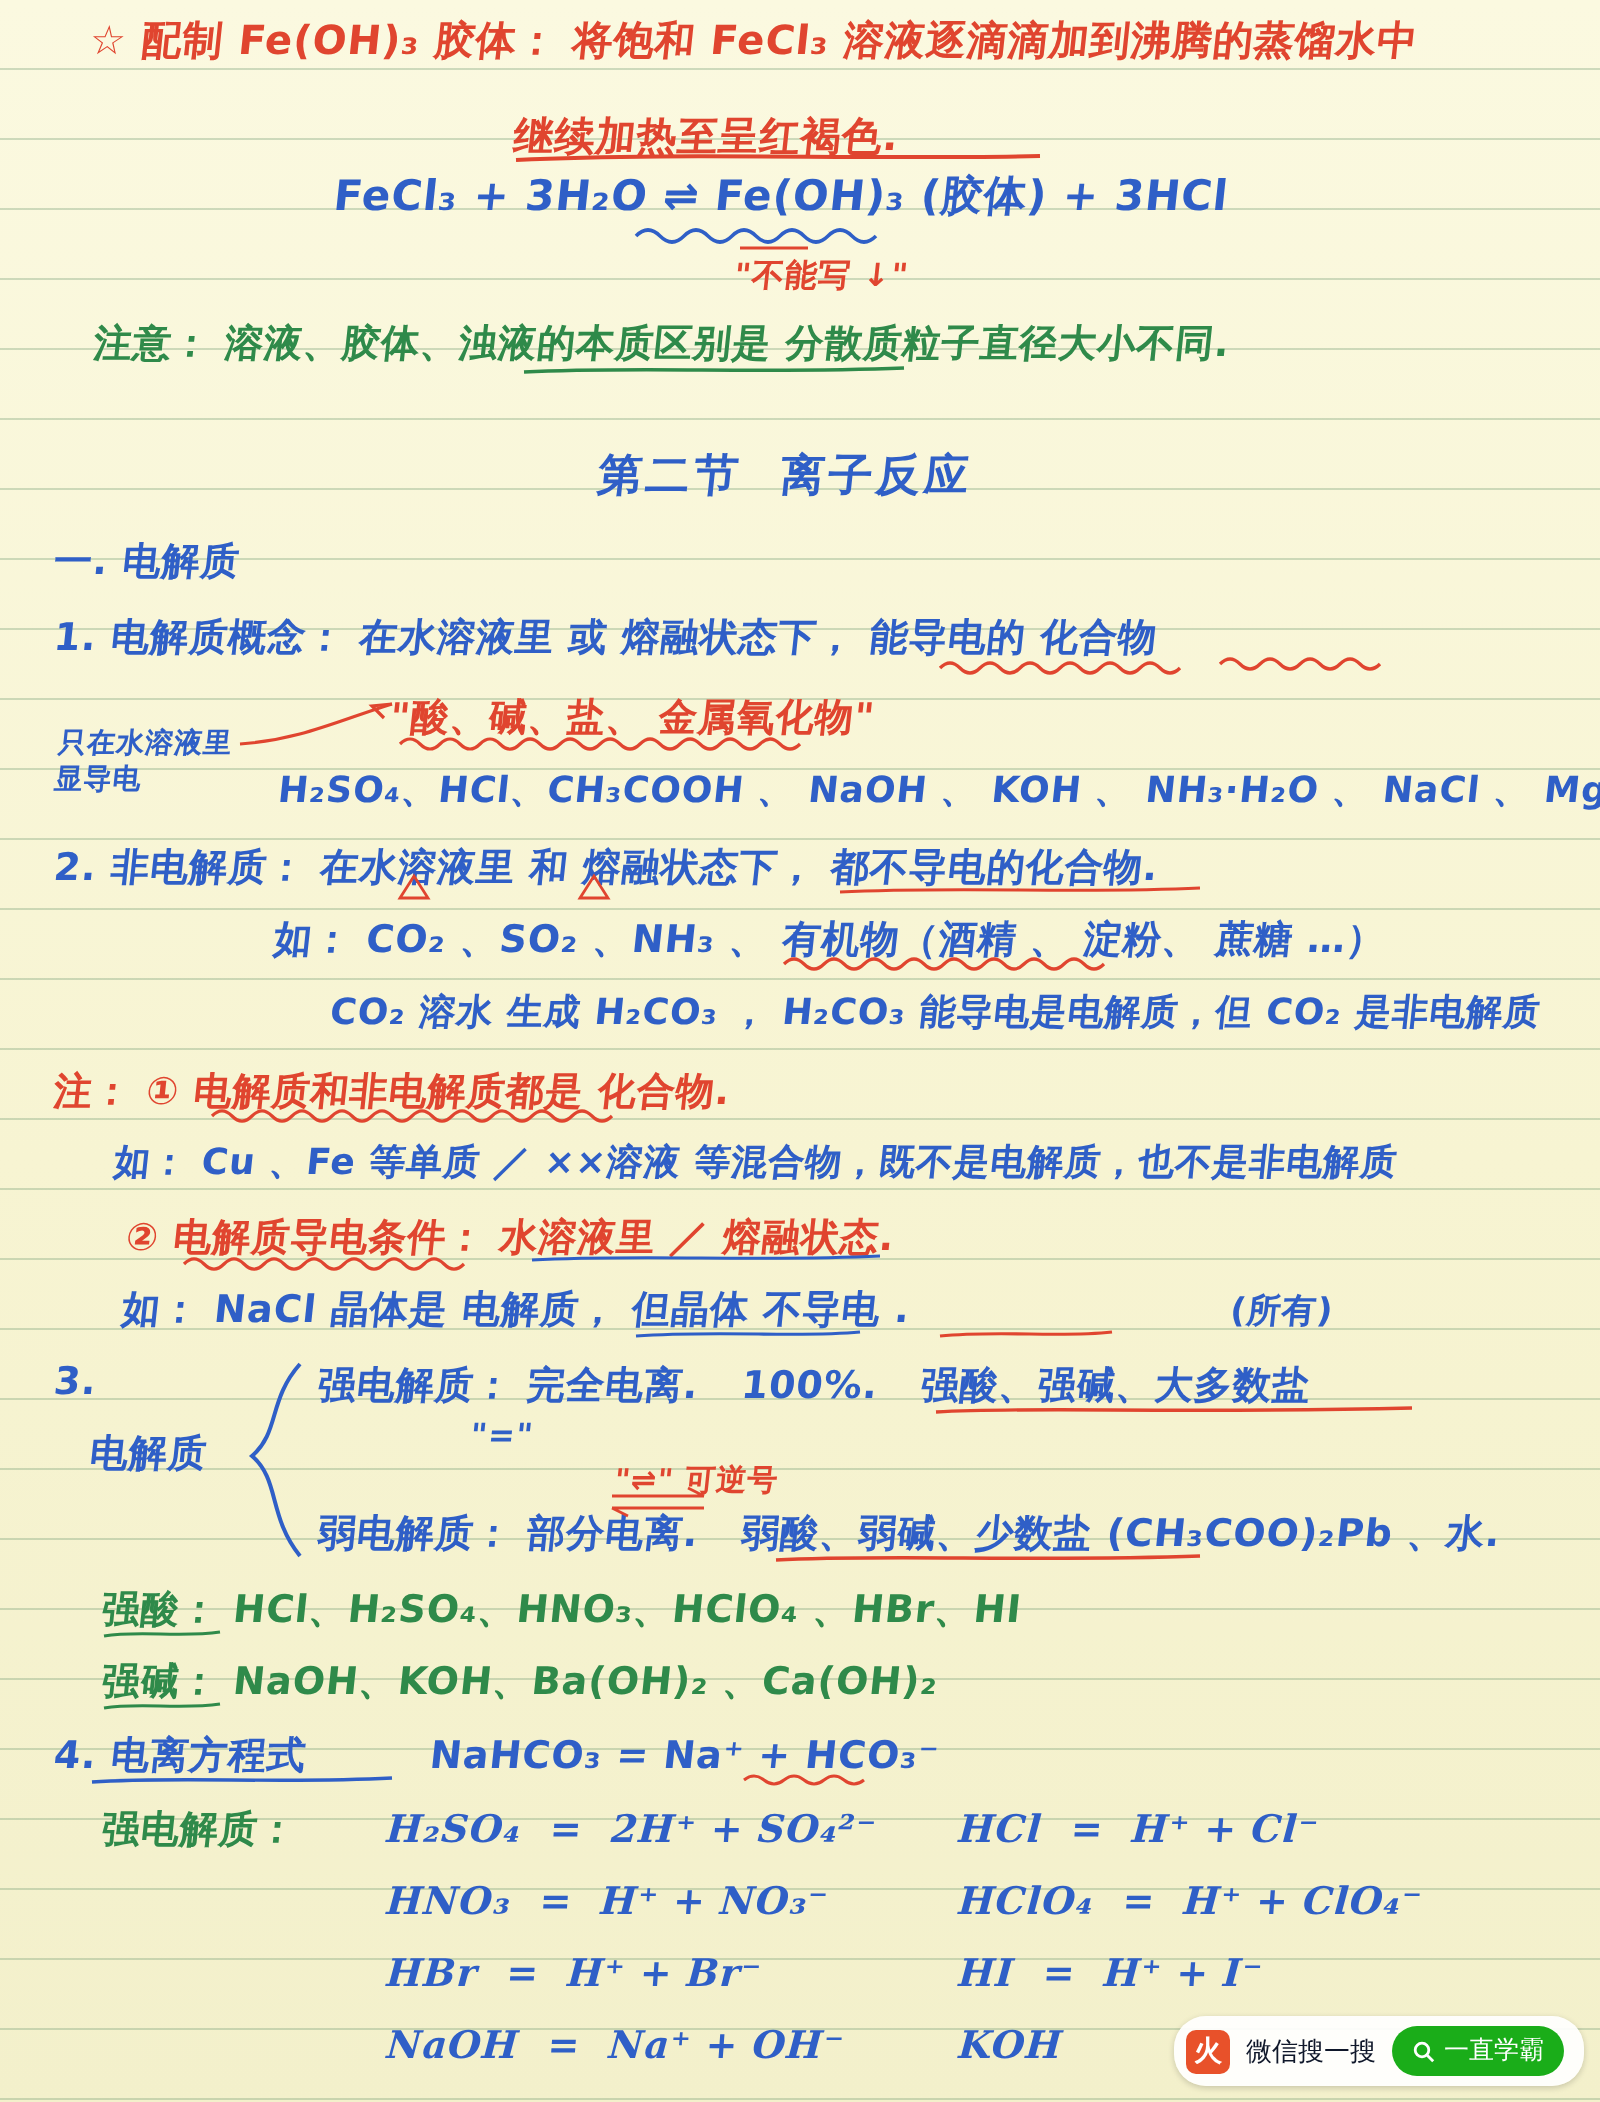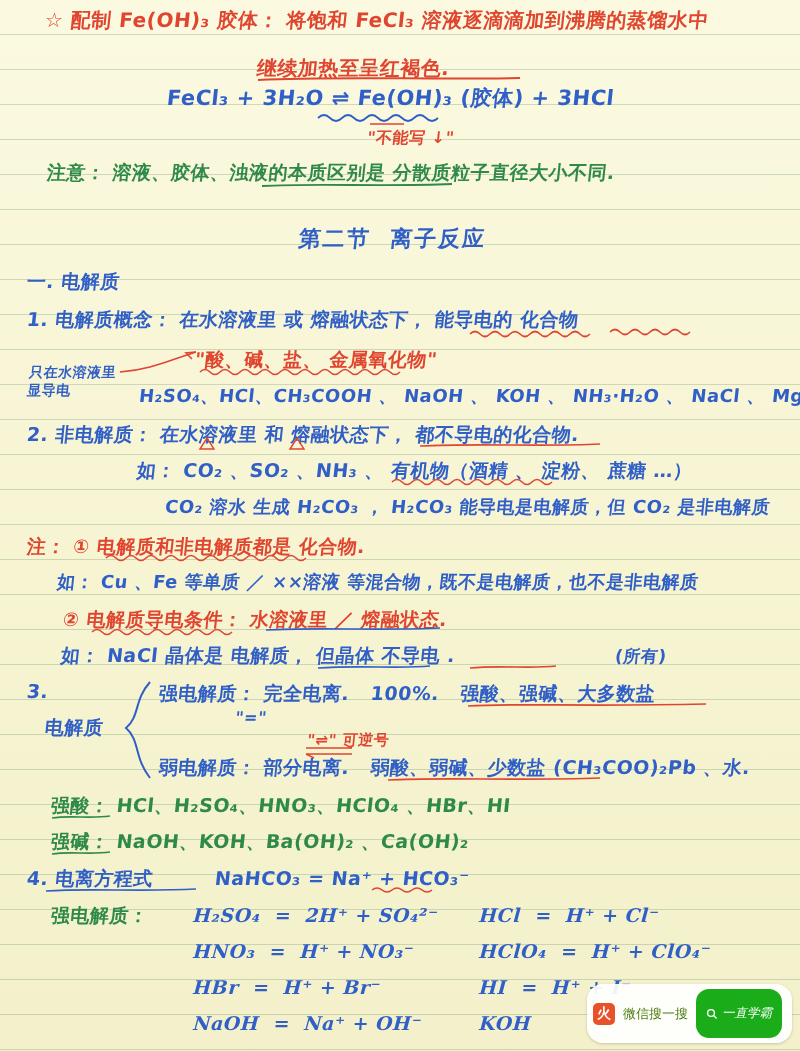--- a/index.html
+++ b/index.html
@@ -55,29 +55,28 @@
     padding:5px 10px 5px 6px;
     box-shadow:0 1px 3px rgba(0,0,0,0.18);
   }
   #watermark .wm-logo{
     width:22px;height:22px;border-radius:5px;
     background:#e8512a;color:#fff;
     font-size:14px;font-weight:700;
     display:flex;align-items:center;justify-content:center;
   }
   #watermark .wm-text{
-    font-size:13px;color:#4d7c0f;
+    font-size:13px;color:#0f172a;
   }
   #watermark .wm-pill{
     display:flex;align-items:center;gap:4px;
     background:#1aad19;color:#fff;
     border-radius:13px;
-    padding:16px 10px;
+    padding:4px 10px;
     font-size:12.5px;
-    font-style:italic;
   }
   svg.ink{position:absolute;left:0;top:0;pointer-events:none;}
 </style>
 </head>
 <body>
 
 <div id="page">
 
   <div class="note hand red" style="left:46px;top:10px;font-size:20px;">☆ 配制 Fe(OH)₃ 胶体： 将饱和 FeCl₃ 溶液逐滴滴加到沸腾的蒸馏水中</div>
 

